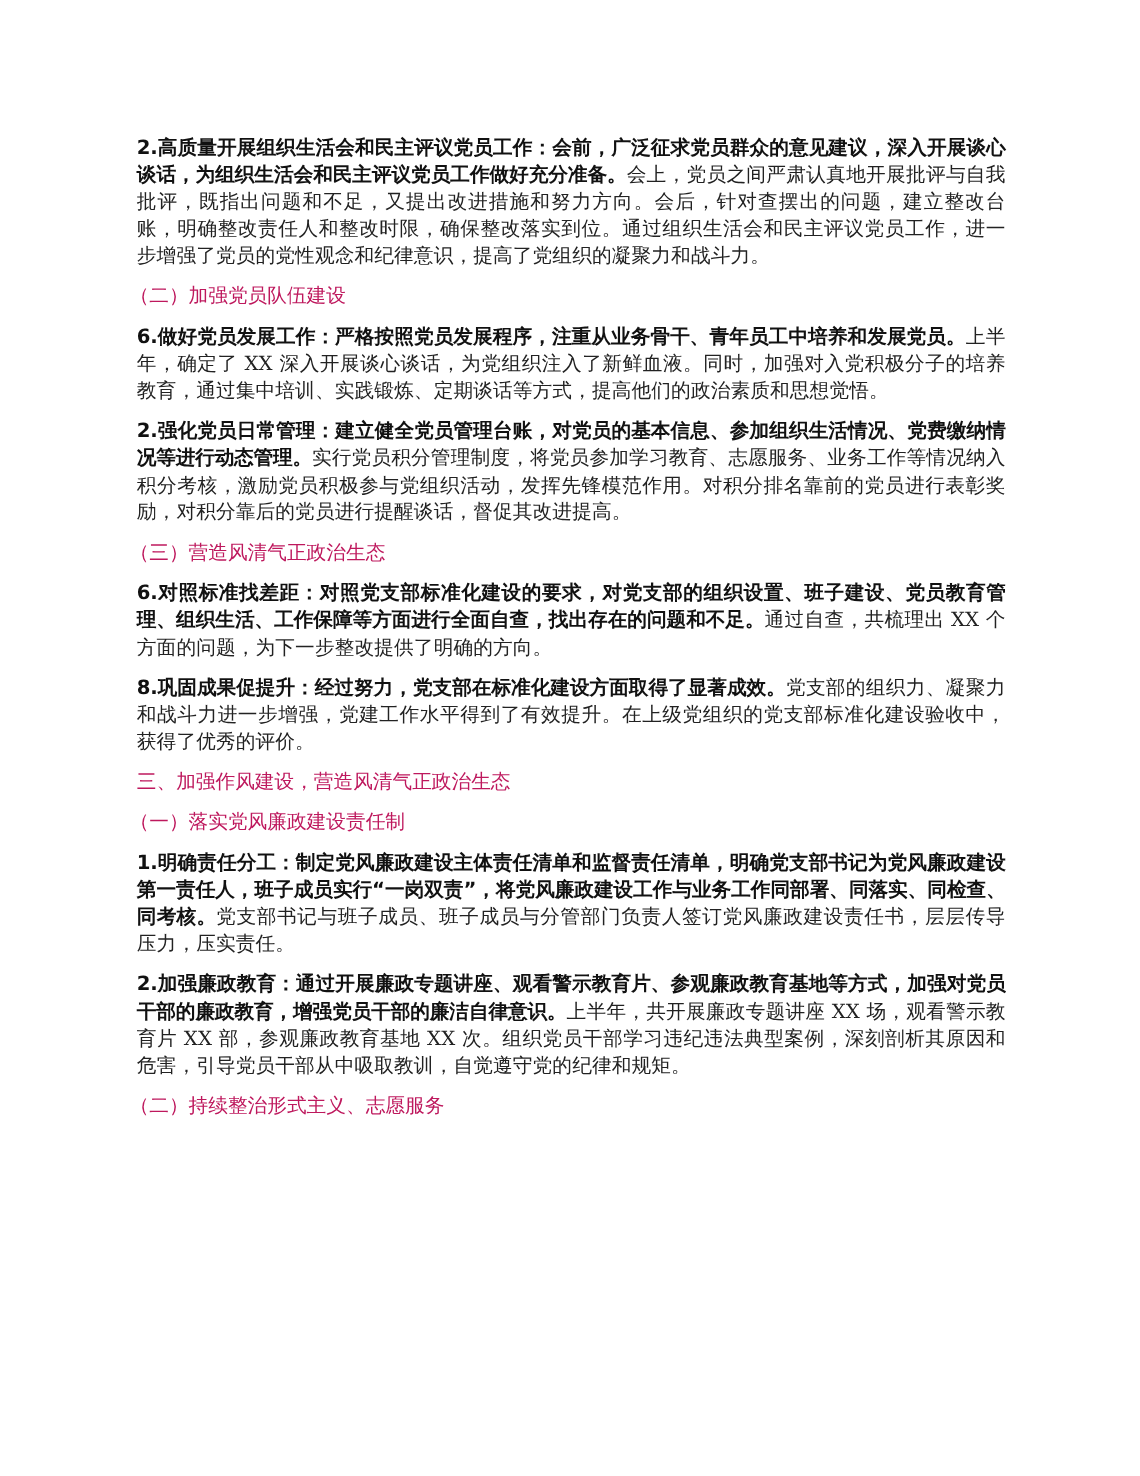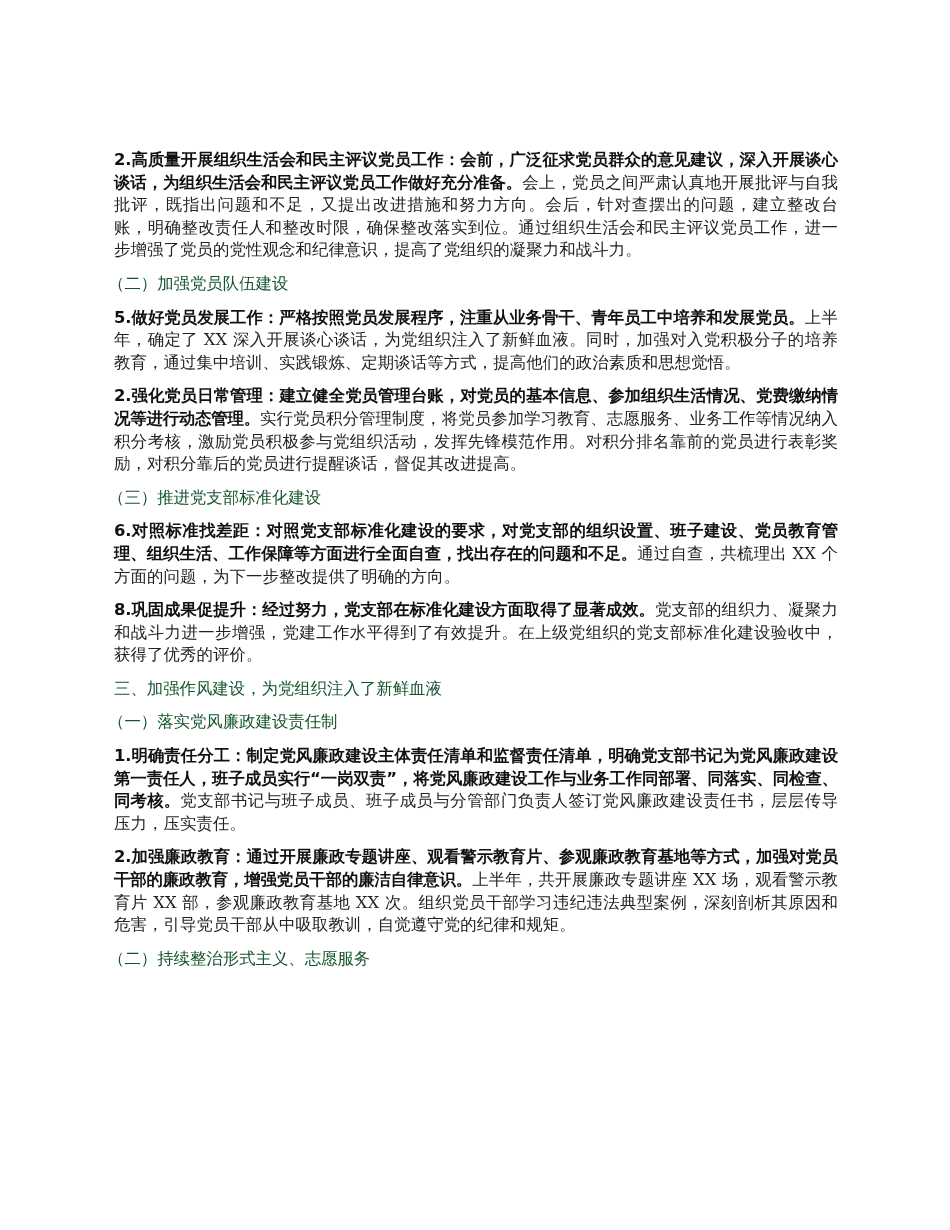--- a/index.html
+++ b/index.html
@@ -13,77 +13,76 @@
       overflow: hidden;
       position: relative;
       font-family: "DejaVu Serif", "Liberation Serif", serif;
       color: #222222;
     }
     .page {
       position: absolute;
       left: 114px;
       top: 112px;
       width: 724px;
-      margin-top: 37px;
     }
     .para {
       font-size: 16.4px;
       line-height: 22.6px;
       margin: 0 0 11px 0;
       text-align: justify;
       text-justify: inter-ideograph;
       letter-spacing: 0.1px;
     }
     .para .lead {
       font-weight: bold;
       font-family: "DejaVu Sans", "Liberation Sans", sans-serif;
       letter-spacing: -0.2px;
       color: #111111;
     }
     .heading {
       font-size: 16.4px;
       line-height: 22.6px;
       margin: 0 0 11px -6px;
-      color: #14532d;
+      color: #be185d;
     }
     .heading.level1 {
       margin-left: 0;
     }
   </style>
 </head>
 <body>
 
 <div class="page">
 
   <p class="para">
     <span class="lead">2.高质量开展组织生活会和民主评议党员工作：会前，广泛征求党员群众的意见建议，深入开展谈心谈话，为组织生活会和民主评议党员工作做好充分准备。</span><span class="body">会上，党员之间严肃认真地开展批评与自我批评，既指出问题和不足，又提出改进措施和努力方向。会后，针对查摆出的问题，建立整改台账，明确整改责任人和整改时限，确保整改落实到位。通过组织生活会和民主评议党员工作，进一步增强了党员的党性观念和纪律意识，提高了党组织的凝聚力和战斗力。</span>
   </p>
 
   <p class="heading">（二）加强党员队伍建设</p>
 
   <p class="para">
-    <span class="lead">5.做好党员发展工作：严格按照党员发展程序，注重从业务骨干、青年员工中培养和发展党员。</span><span class="body">上半年，确定了 XX 深入开展谈心谈话，为党组织注入了新鲜血液。同时，加强对入党积极分子的培养教育，通过集中培训、实践锻炼、定期谈话等方式，提高他们的政治素质和思想觉悟。</span>
+    <span class="lead">6.做好党员发展工作：严格按照党员发展程序，注重从业务骨干、青年员工中培养和发展党员。</span><span class="body">上半年，确定了 XX 深入开展谈心谈话，为党组织注入了新鲜血液。同时，加强对入党积极分子的培养教育，通过集中培训、实践锻炼、定期谈话等方式，提高他们的政治素质和思想觉悟。</span>
   </p>
 
   <p class="para">
     <span class="lead">2.强化党员日常管理：建立健全党员管理台账，对党员的基本信息、参加组织生活情况、党费缴纳情况等进行动态管理。</span><span class="body">实行党员积分管理制度，将党员参加学习教育、志愿服务、业务工作等情况纳入积分考核，激励党员积极参与党组织活动，发挥先锋模范作用。对积分排名靠前的党员进行表彰奖励，对积分靠后的党员进行提醒谈话，督促其改进提高。</span>
   </p>
 
-  <p class="heading">（三）推进党支部标准化建设</p>
+  <p class="heading">（三）营造风清气正政治生态</p>
 
   <p class="para">
     <span class="lead">6.对照标准找差距：对照党支部标准化建设的要求，对党支部的组织设置、班子建设、党员教育管理、组织生活、工作保障等方面进行全面自查，找出存在的问题和不足。</span><span class="body">通过自查，共梳理出 XX 个方面的问题，为下一步整改提供了明确的方向。</span>
   </p>
 
 
   <p class="para">
     <span class="lead">8.巩固成果促提升：经过努力，党支部在标准化建设方面取得了显著成效。</span><span class="body">党支部的组织力、凝聚力和战斗力进一步增强，党建工作水平得到了有效提升。在上级党组织的党支部标准化建设验收中，获得了优秀的评价。</span>
   </p>
 
-  <p class="heading level1">三、加强作风建设，为党组织注入了新鲜血液</p>
+  <p class="heading level1">三、加强作风建设，营造风清气正政治生态</p>
 
   <p class="heading">（一）落实党风廉政建设责任制</p>
 
   <p class="para">
     <span class="lead">1.明确责任分工：制定党风廉政建设主体责任清单和监督责任清单，明确党支部书记为党风廉政建设第一责任人，班子成员实行“一岗双责”，将党风廉政建设工作与业务工作同部署、同落实、同检查、同考核。</span><span class="body">党支部书记与班子成员、班子成员与分管部门负责人签订党风廉政建设责任书，层层传导压力，压实责任。</span>
   </p>
 
   <p class="para">
     <span class="lead">2.加强廉政教育：通过开展廉政专题讲座、观看警示教育片、参观廉政教育基地等方式，加强对党员干部的廉政教育，增强党员干部的廉洁自律意识。</span><span class="body">上半年，共开展廉政专题讲座 XX 场，观看警示教育片 XX 部，参观廉政教育基地 XX 次。组织党员干部学习违纪违法典型案例，深刻剖析其原因和危害，引导党员干部从中吸取教训，自觉遵守党的纪律和规矩。</span>
   </p>

